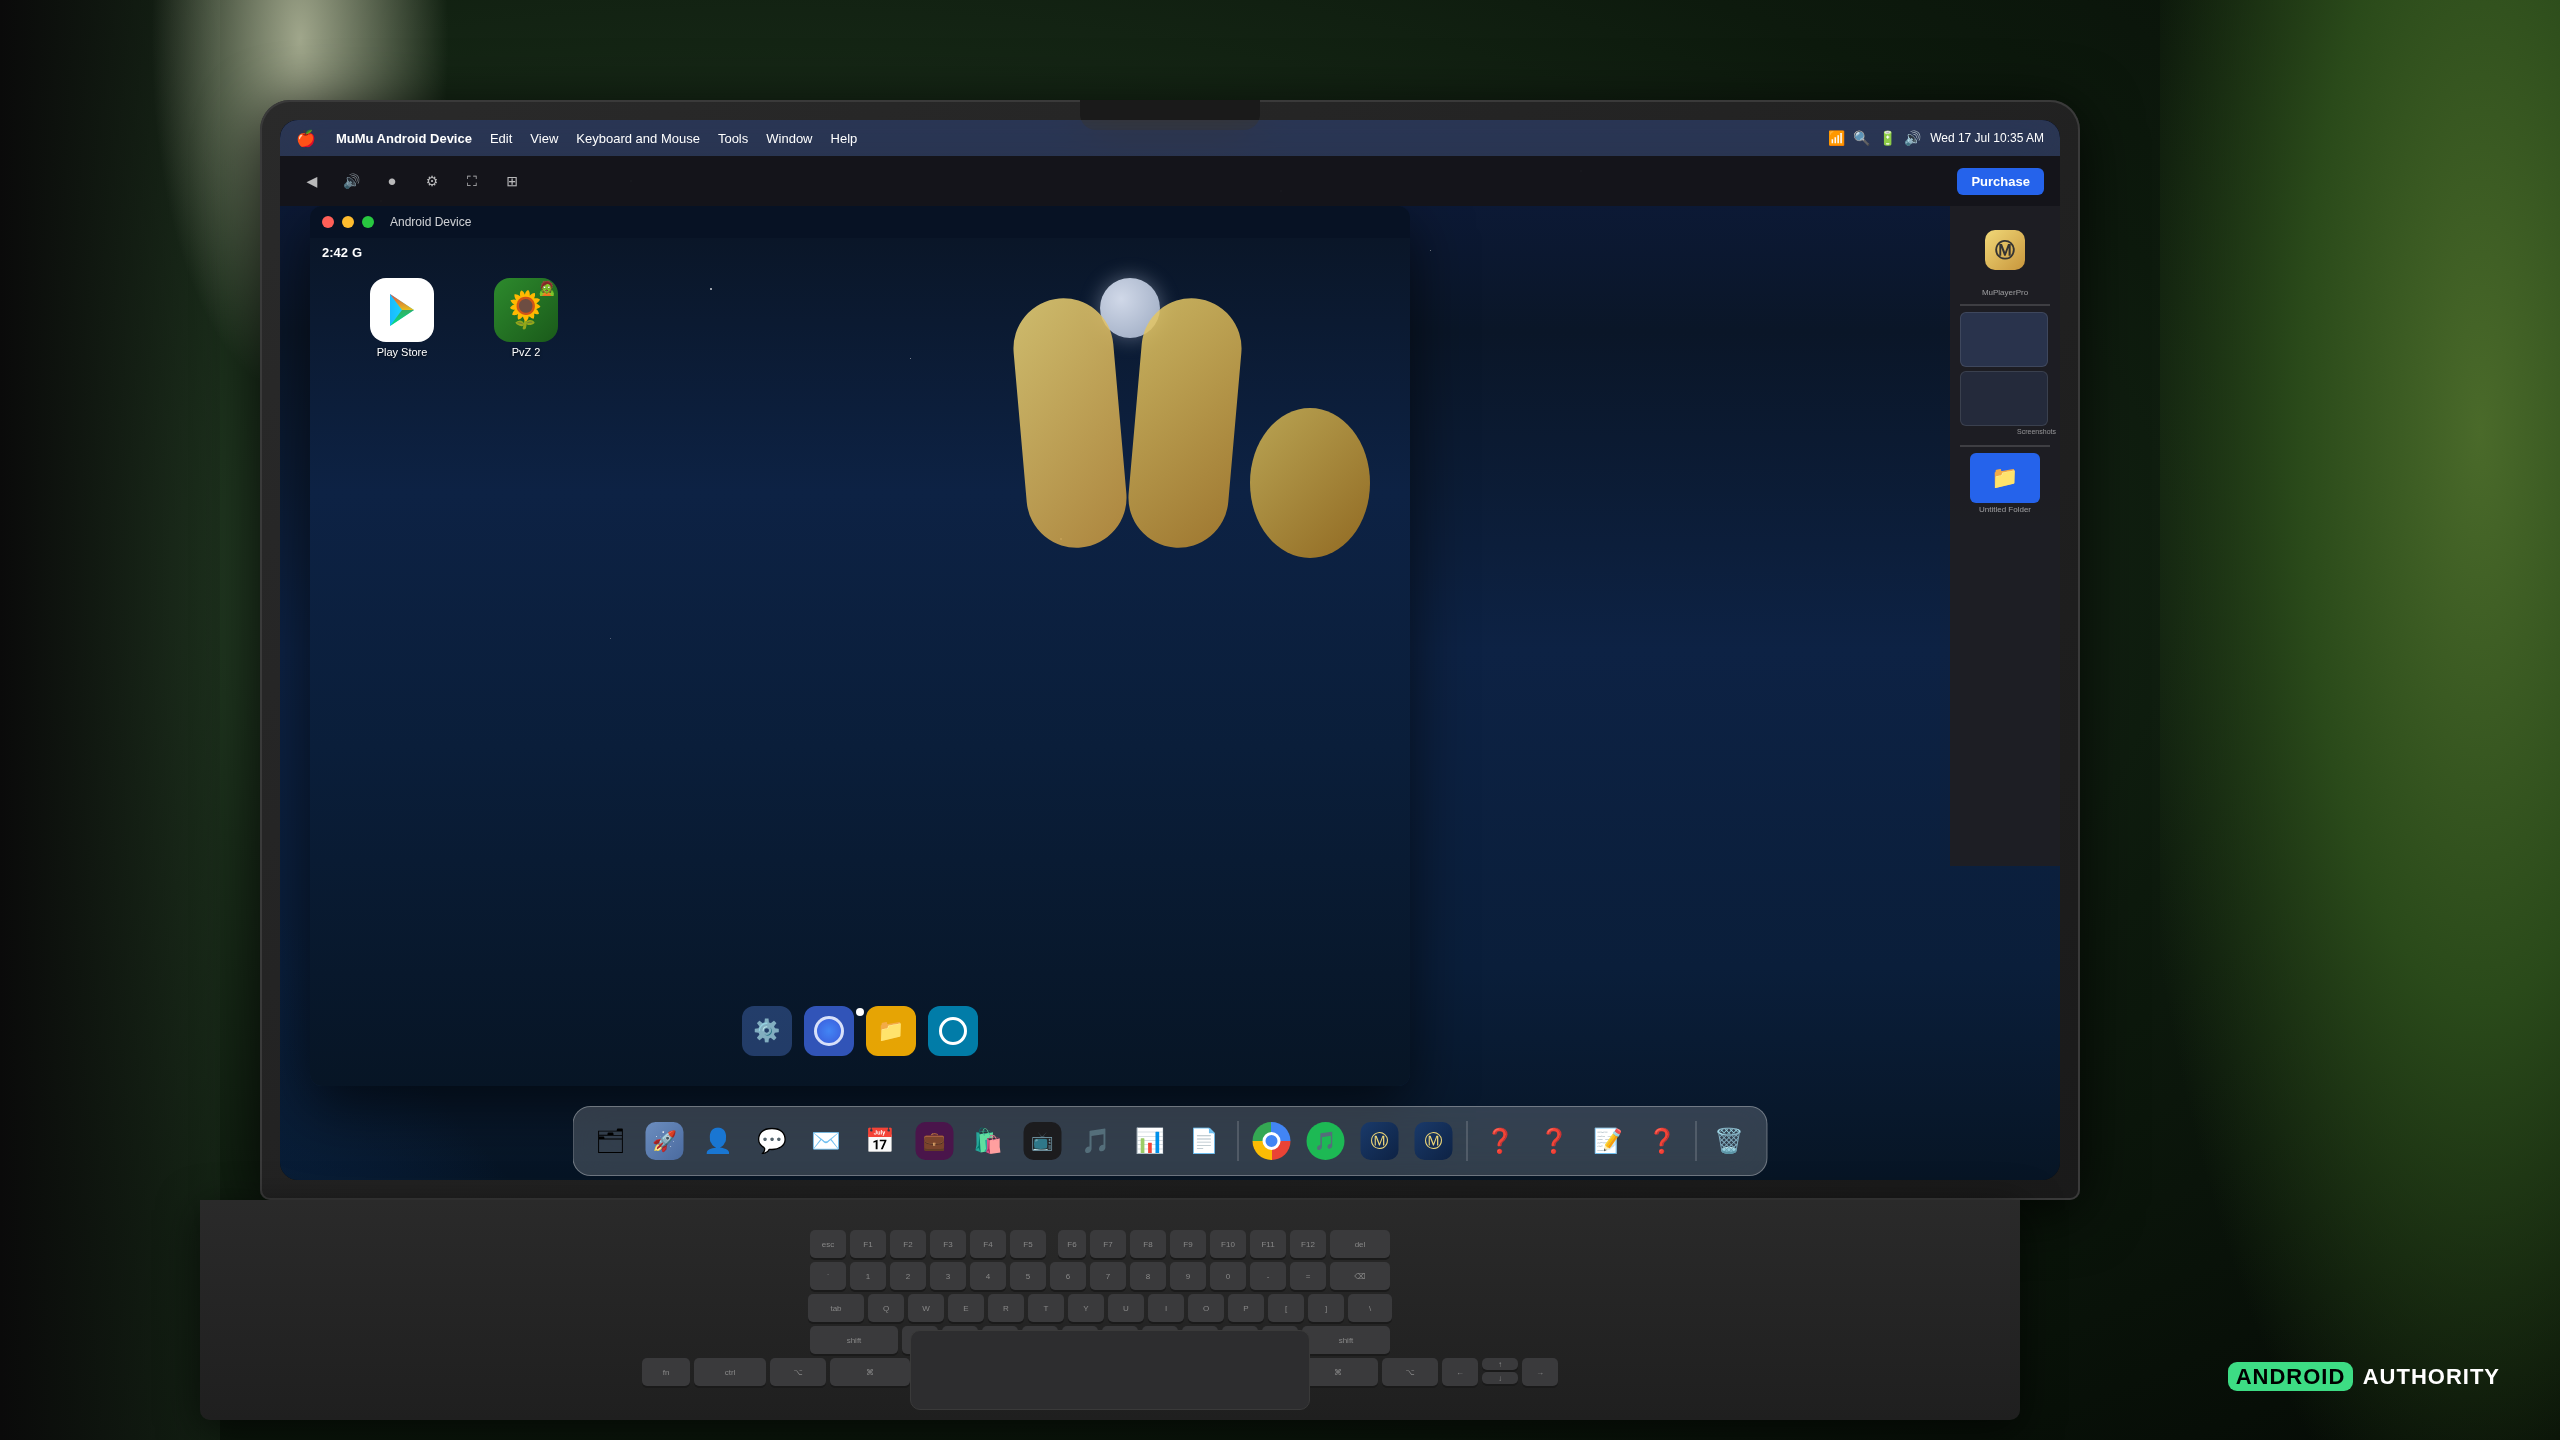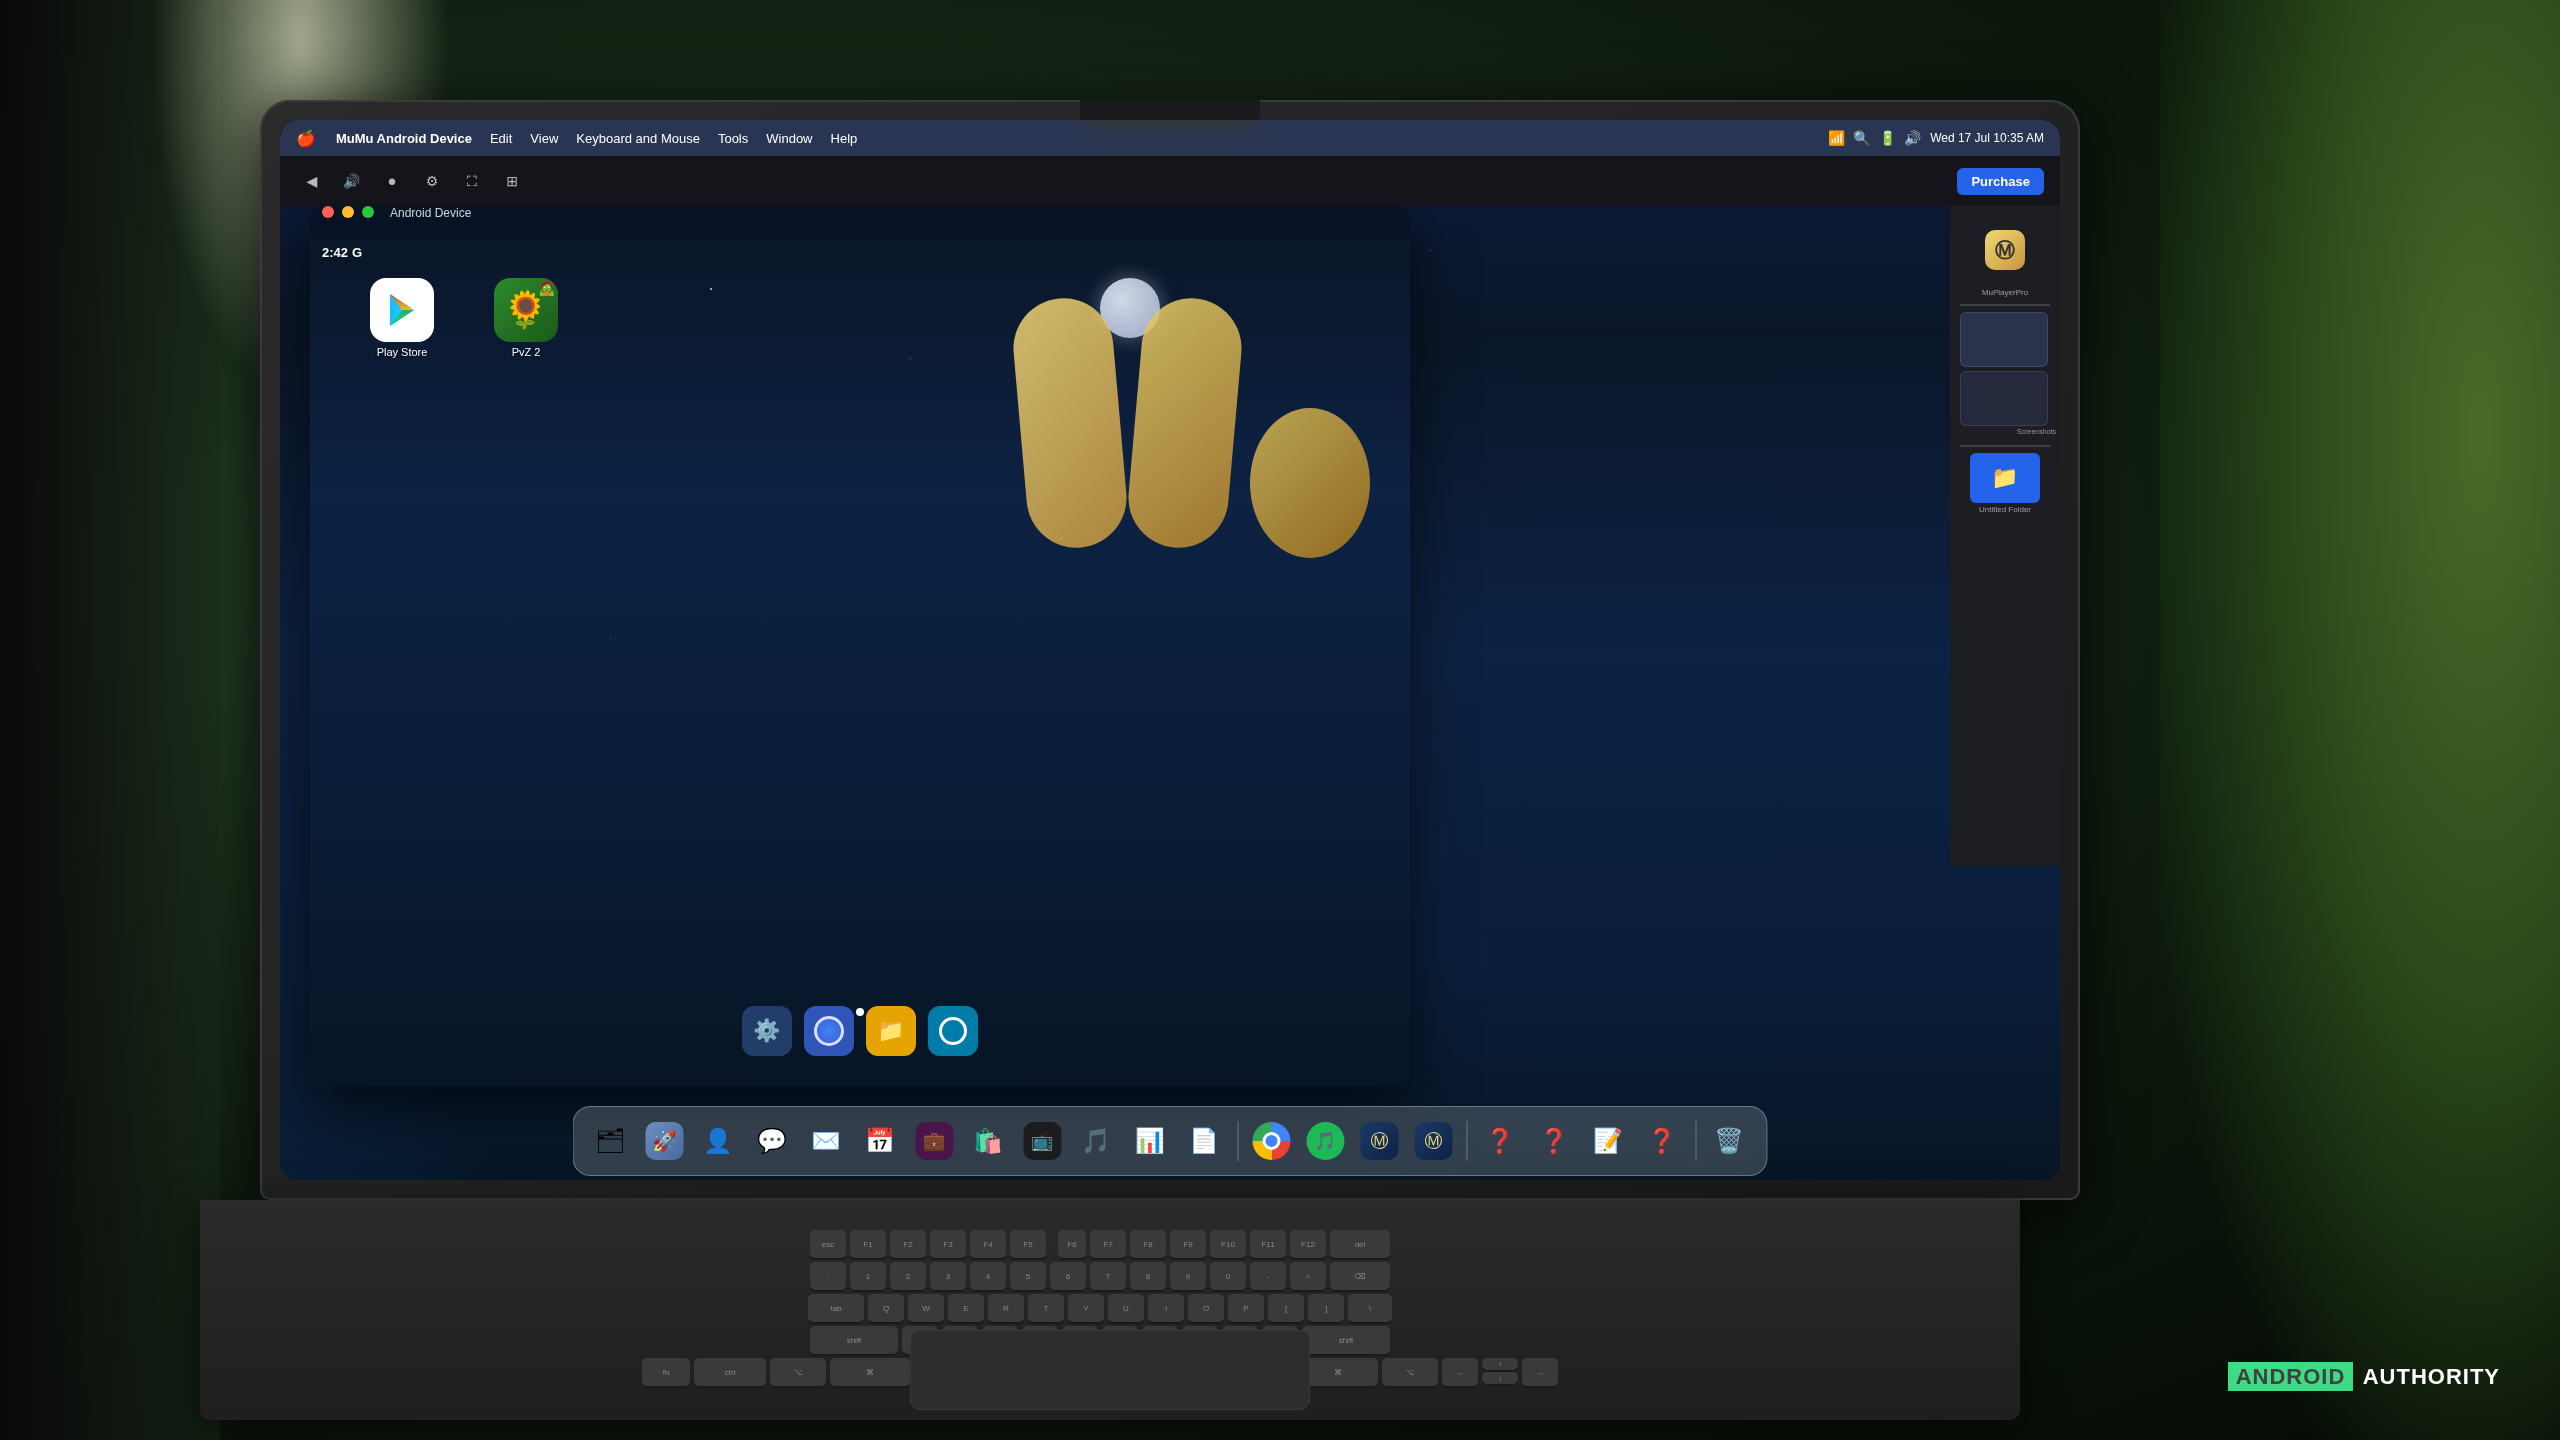--- a/index.html
+++ b/index.html
@@ -177,20 +177,21 @@
       box-shadow: 0 20px 60px rgba(0,0,0,0.6);
     }
 
     
     .window-titlebar {
       position: absolute;
       top: 0; left: 0; right: 0;
       height: 32px;
       background: rgba(0,0,0,0.4);
       display: flex;
+      align-items: center;
       padding: 0 12px;
       gap: 8px;
       z-index: 10;
     }
 
     .window-btn {
       width: 12px; height: 12px;
       border-radius: 50%;
     }
     .window-btn.close { background: #ff5f57; }
@@ -430,22 +431,22 @@
       font-size: 22px;
       font-weight: 900;
       color: white;
       letter-spacing: 1px;
       z-index: 1000;
     }
 
     .watermark-android {
       background: #3ddc84;
       padding: 2px 8px;
-      border-radius: 0;
-      color: #404040;
+      border-radius: 9px;
+      color: #000000;
       margin-right: 3px;
     }
 
     
     .pvz2-icon {
       width: 64px;
       height: 64px;
       border-radius: 16px;
       background: linear-gradient(135deg, #2d8a2d, #1a5a1a);
       display: flex;

